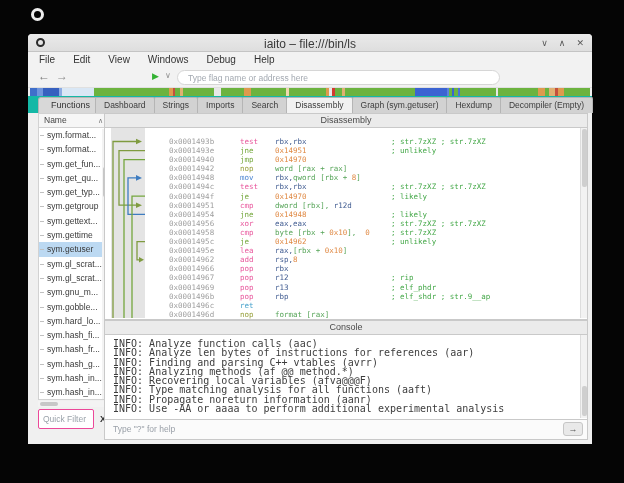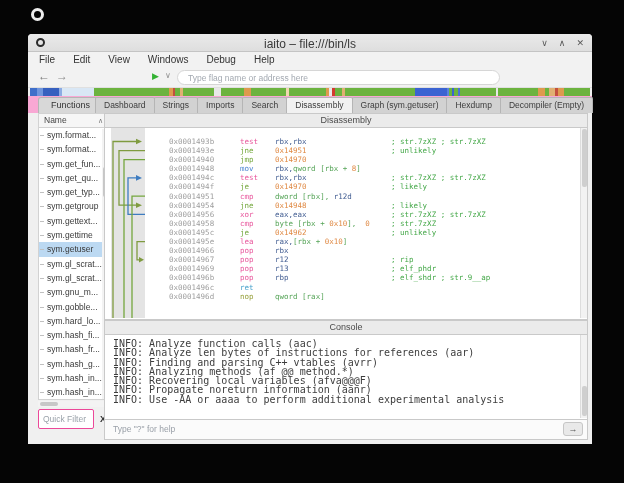--- a/index.html
+++ b/index.html
@@ -52,21 +52,21 @@
       #de9a4e 52.9%, #de9a4e 53.4%, #e8e8e8 53.4%, #e8e8e8 54.0%, #d23b2f 54.0%, #d23b2f 54.4%,
       #6cb33f 54.4%, #6cb33f 55.8%, #e0b072 55.8%, #e0b072 56.2%, #6cb33f 56.2%, #6cb33f 68.8%,
       #3b63d2 68.8%, #3b63d2 74.4%, #5a82dd 74.4%, #5a82dd 74.8%, #6cb33f 74.8%, #6cb33f 75.4%,
       #3b63d2 75.4%, #3b63d2 75.8%, #6cb33f 75.8%, #6cb33f 76.4%, #4a72d8 76.4%, #4a72d8 76.8%,
       #6cb33f 76.8%, #6cb33f 83.2%, #e8e8e8 83.2%, #e8e8e8 83.5%, #6cb33f 83.5%, #6cb33f 90.8%,
       #de9a4e 90.8%, #de9a4e 91.9%, #6cb33f 91.9%, #6cb33f 92.6%, #e0b072 92.6%, #e0b072 93.8%,
       #c4503e 93.8%, #c4503e 94.2%, #de9a4e 94.2%, #de9a4e 95.4%,
       #6cb33f 95.4%, #6cb33f 100%); }
 
   
-  .tabrow { position:absolute; left:0; top:62px; width:564px; height:17px; background:#f9a8d4; }
+  .tabrow { position:absolute; left:0; top:62px; width:564px; height:17px; background:#14b8a6; }
   .func-tab { position:absolute; left:10px; top:1px; height:16px; padding:0 12px;
     background:#d8d8d8; border:1px solid #b5b5b5; border-bottom:none;
     border-radius:3px 3px 0 0; font-size:9px; color:#333; line-height:15px; }
   .main-tabs { position:absolute; left:68px; top:1px; height:16px; display:flex; }
   .tab { height:16px; padding:0 8px; font-size:8.5px; color:#3c3c3c; line-height:15px;
     background:#d2d2d2; border:1px solid #b5b5b5; border-bottom:none; margin-left:-1px;
     border-radius:2px 2px 0 0; white-space:nowrap; }
   .tab.active { background:#f1f1f1; }
 
   
@@ -250,50 +250,53 @@
           <path d="M34 68.1 L21 68.1 L21 190" fill="none" stroke="#74a63e" stroke-width="1.3"></path>
 
           <path d="M34 113.6 L26 113.6 L26 131.8 L28 131.8" fill="none" stroke="#7f9b40" stroke-width="1.3"></path>
           <polygon points="28,129 33,131.8 28,134.6" fill="#7f9b40"></polygon>
         </svg>
       </div>
       <div class="disasm-rows" id="disasm-rows">
           <div class="drow"><span class="addr">0x0001493b</span><span class="mnem c-pink">test</span><span class="op c-reg">rbx,</span><span class="op c-reg">rbx</span><span class="cmt">; str.7zXZ ; str.7zXZ</span></div>
           <div class="drow"><span class="addr">0x0001493e</span><span class="mnem c-jmp">jne</span><span class="op c-num">0x14951</span><span class="cmt">; unlikely</span></div>
           <div class="drow"><span class="addr">0x00014940</span><span class="mnem c-jmp">jmp</span><span class="op c-num">0x14970</span></div>
+          <div class="drow"><span class="addr">0x00014942</span><span class="mnem c-nop">nop</span><span class="op c-mem">word [rax + rax]</span></div>
           <div class="drow"><span class="addr">0x00014948</span><span class="mnem c-mov">mov</span><span class="op c-reg">rbx,</span><span class="op c-mem">qword [rbx + </span><span class="op c-num">8</span><span class="op c-mem">]</span></div>
           <div class="drow"><span class="addr">0x0001494c</span><span class="mnem c-pink">test</span><span class="op c-reg">rbx,</span><span class="op c-reg">rbx</span><span class="cmt">; str.7zXZ ; str.7zXZ</span></div>
           <div class="drow"><span class="addr">0x0001494f</span><span class="mnem c-jmp">je</span><span class="op c-num">0x14970</span><span class="cmt">; likely</span></div>
           <div class="drow"><span class="addr">0x00014951</span><span class="mnem c-pink">cmp</span><span class="op c-mem">dword [rbx],</span><span class="op c-reg"> r12d</span></div>
           <div class="drow"><span class="addr">0x00014954</span><span class="mnem c-jmp">jne</span><span class="op c-num">0x14948</span><span class="cmt">; likely</span></div>
           <div class="drow"><span class="addr">0x00014956</span><span class="mnem c-pink">xor</span><span class="op c-reg">eax,</span><span class="op c-reg">eax</span><span class="cmt">; str.7zXZ ; str.7zXZ</span></div>
           <div class="drow"><span class="addr">0x00014958</span><span class="mnem c-pink">cmp</span><span class="op c-mem">byte [rbx + </span><span class="op c-num">0x10</span><span class="op c-mem">],</span><span class="op c-num">  0</span><span class="cmt">; str.7zXZ</span></div>
           <div class="drow"><span class="addr">0x0001495c</span><span class="mnem c-jmp">je</span><span class="op c-num">0x14962</span><span class="cmt">; unlikely</span></div>
           <div class="drow"><span class="addr">0x0001495e</span><span class="mnem c-pink">lea</span><span class="op c-reg">rax,</span><span class="op c-mem">[rbx + </span><span class="op c-num">0x10</span><span class="op c-mem">]</span></div>
+          <div class="drow"><span class="addr">0x00014962</span><span class="mnem c-pink">add</span><span class="op c-reg">rsp,</span><span class="op c-num">8</span></div>
           <div class="drow"><span class="addr">0x00014966</span><span class="mnem c-pink">pop</span><span class="op c-reg">rbx</span></div>
           <div class="drow"><span class="addr">0x00014967</span><span class="mnem c-pink">pop</span><span class="op c-reg">r12</span><span class="cmt">; rip</span></div>
           <div class="drow"><span class="addr">0x00014969</span><span class="mnem c-pink">pop</span><span class="op c-reg">r13</span><span class="cmt">; elf_phdr</span></div>
           <div class="drow"><span class="addr">0x0001496b</span><span class="mnem c-pink">pop</span><span class="op c-reg">rbp</span><span class="cmt">; elf_shdr ; str.9__ap</span></div>
           <div class="drow"><span class="addr">0x0001496c</span><span class="mnem c-ret">ret</span></div>
-          <div class="drow"><span class="addr">0x0001496d</span><span class="mnem c-nop">nop</span><span class="op c-mem">qword [rax]</span></div>
+          <div class="drow"><span class="addr">0x0001496d</span><span class="mnem c-nop">nop</span><span class="op c-mem">format [rax]</span></div>
         </div>
       <div class="dis-vscroll">
         <div class="dis-vthumb"></div>
       </div>
     </div>
 
     <div class="dock-title console-title">Console</div>
 
     <div class="console-body">
       <div class="console-lines" id="console-lines">
           <div class="cline">INFO: Analyze function calls (aac)</div>
           <div class="cline">INFO: Analyze len bytes of instructions for references (aar)</div>
           <div class="cline">INFO: Finding and parsing C++ vtables (avrr)</div>
           <div class="cline">INFO: Analyzing methods (af @@ method.*)</div>
           <div class="cline">INFO: Recovering local variables (afva@@@F)</div>
+          <div class="cline">INFO: Type matching analysis for all functions (aaft)</div>
           <div class="cline">INFO: Propagate noreturn information (aanr)</div>
           <div class="cline">INFO: Use -AA or aaaa to perform additional experimental analysis</div>
         </div>
       <div class="con-vscroll">
         <div class="con-vthumb"></div>
       </div>
     </div>
 
     <div class="console-input-row">
       <input class="console-input" placeholder="Type &quot;?&quot; for help" style="">

